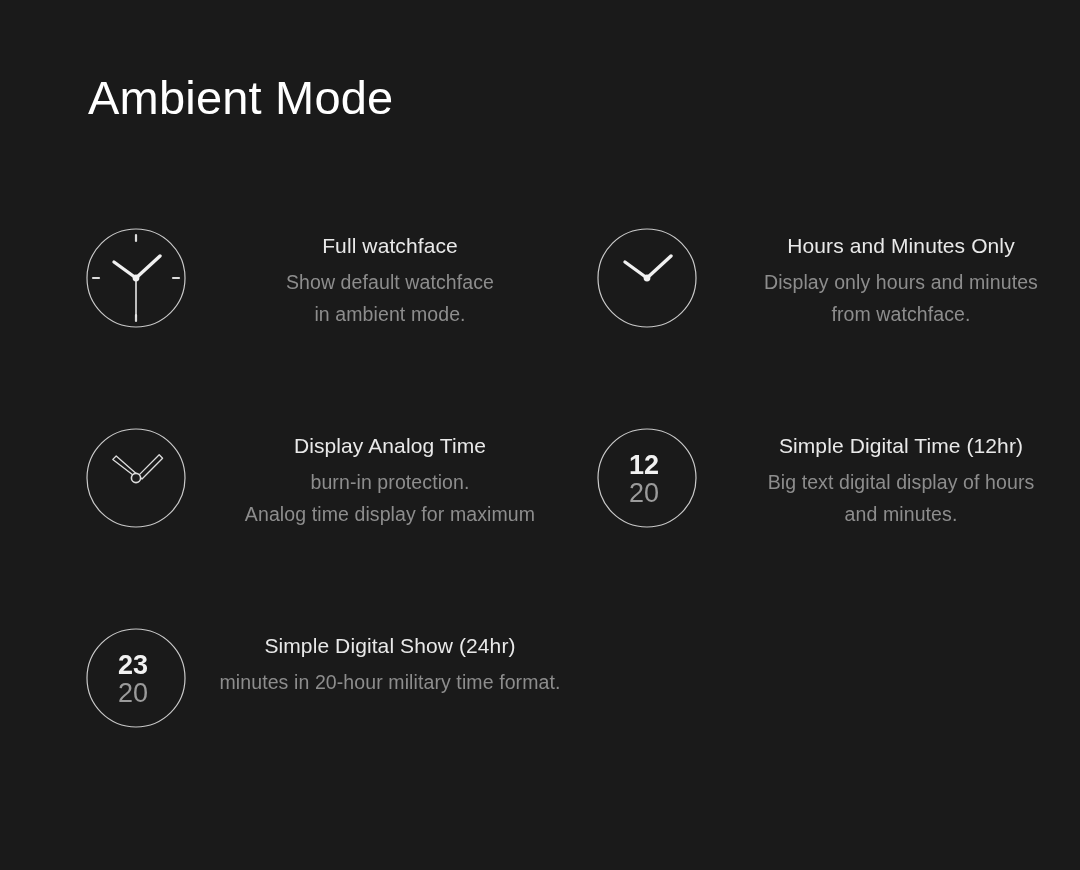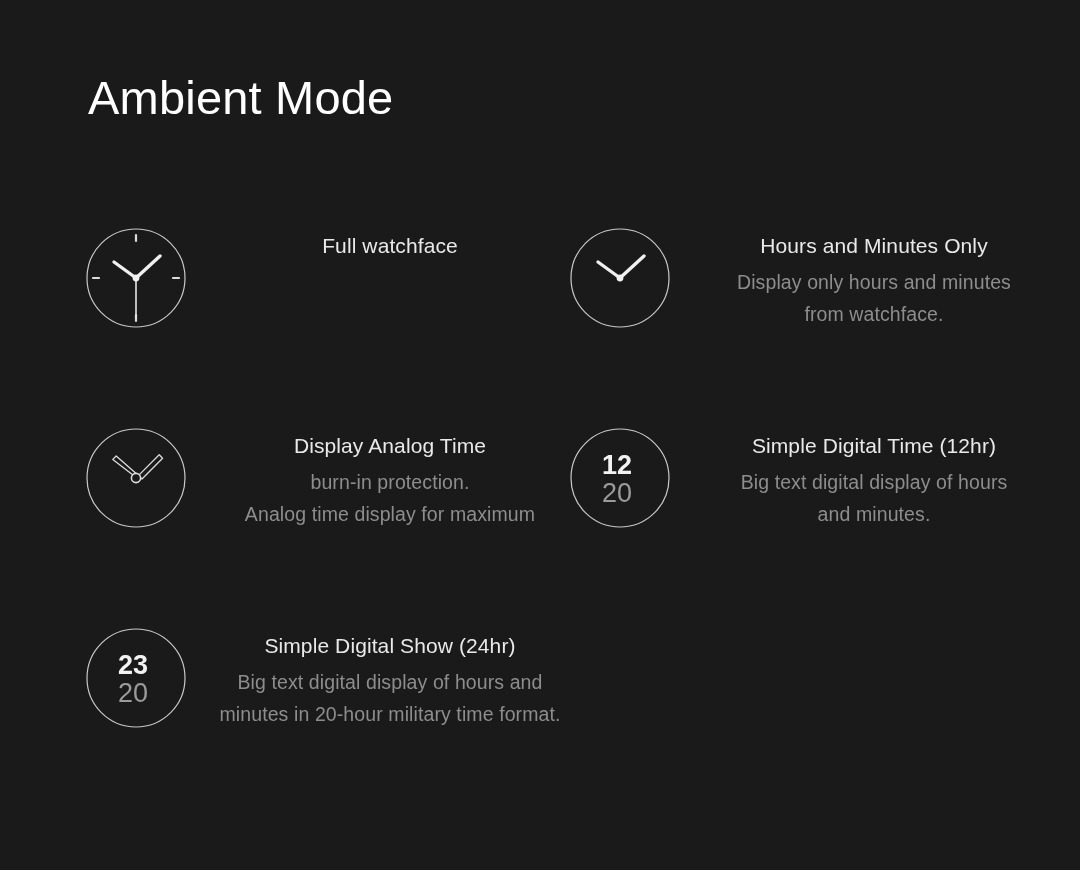--- a/index.html
+++ b/index.html
@@ -45,21 +45,21 @@
   }
 
   .item {
     position:absolute;
     display:flex;
     align-items:flex-start;
     width:480px;
   }
 
   .item.col-left  { left:0px; }
-  .item.col-right { left:484px; }
+  .item.col-right { left:511px; }
 
   .item.row-0 { top:0px; }
   .item.row-1 { top:200px; }
   .item.row-2 { top:400px; }
 
   
   .icon-wrap {
     flex:0 0 auto;
     width:100px;
     height:100px;
@@ -136,20 +136,24 @@
           <line x1="50" y1="50" x2="28" y2="34" stroke="#f0f0f0" stroke-width="3.4" stroke-linecap="round"></line>
 
           <line x1="50" y1="50" x2="74" y2="28" stroke="#f0f0f0" stroke-width="3.4" stroke-linecap="round"></line>
 
           <line x1="50" y1="50" x2="50" y2="89" stroke="#e6e6e6" stroke-width="1.6" stroke-linecap="round"></line>
           <circle cx="50" cy="50" r="3.4" fill="#f2f2f2"></circle>
         </svg>
       </div>
       <div class="item-text">
         <div class="item-title">Full watchface</div>
+        <div class="item-desc">
+          <div>Show default watchface</div>
+          <div>in ambient mode.</div>
+        </div>
       </div>
     </div>
 
     <div class="item col-right row-0">
       <div class="icon-wrap">
         <svg viewBox="0 0 100 100" xmlns="http://www.w3.org/2000/svg">
           <circle cx="50" cy="50" r="49" fill="none" stroke="#c9c9c9" stroke-width="1.2"></circle>
           <line x1="50" y1="50" x2="28" y2="34" stroke="#f0f0f0" stroke-width="3.4" stroke-linecap="round"></line>
           <line x1="50" y1="50" x2="74" y2="28" stroke="#f0f0f0" stroke-width="3.4" stroke-linecap="round"></line>
           <circle cx="50" cy="50" r="3.4" fill="#f2f2f2"></circle>
@@ -206,20 +210,19 @@
       <div class="icon-wrap">
         <svg viewBox="0 0 100 100" xmlns="http://www.w3.org/2000/svg">
           <circle cx="50" cy="50" r="49" fill="none" stroke="#c9c9c9" stroke-width="1.2"></circle>
           <text class="dig-hour" x="47" y="46" text-anchor="middle">23</text>
           <text class="dig-min" x="47" y="74" text-anchor="middle">20</text>
         </svg>
       </div>
       <div class="item-text">
         <div class="item-title">Simple Digital Show (24hr)</div>
         <div class="item-desc">
-          <div>Big text digital display of hours and</div>
           <div>minutes in 20-hour military time format.</div>
         </div>
       </div>
     </div>
 
   </div>
 </div>
 
 </body></html>

